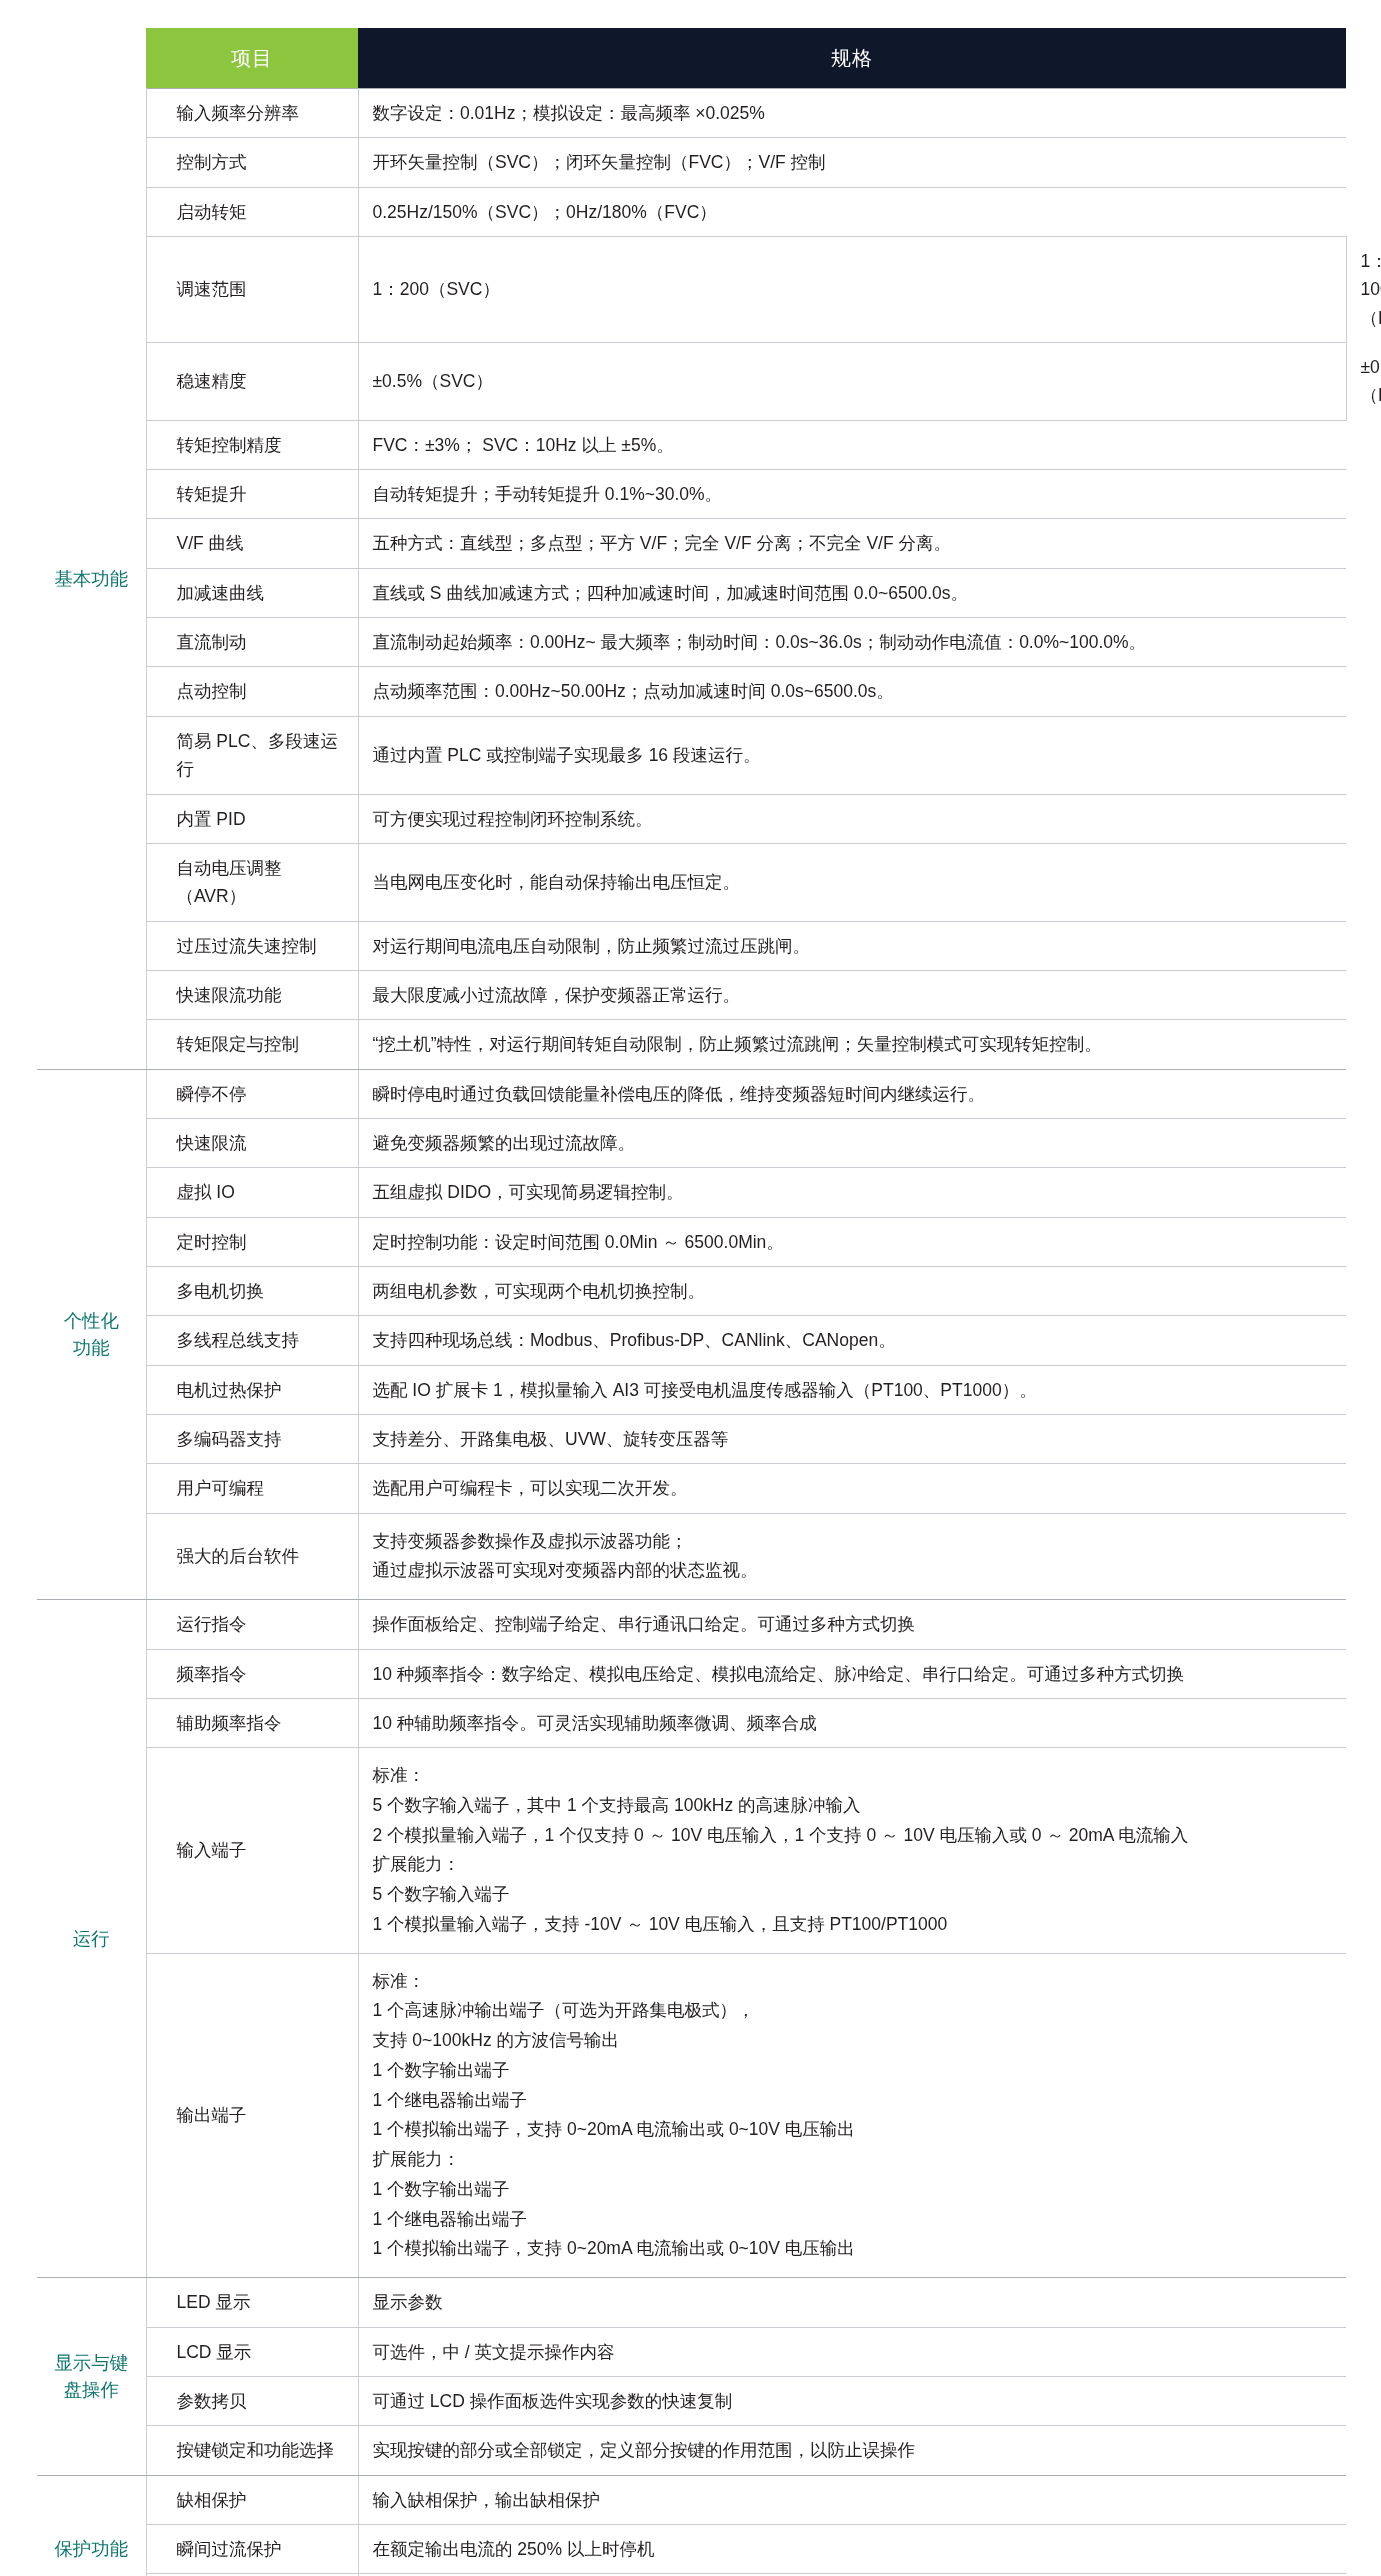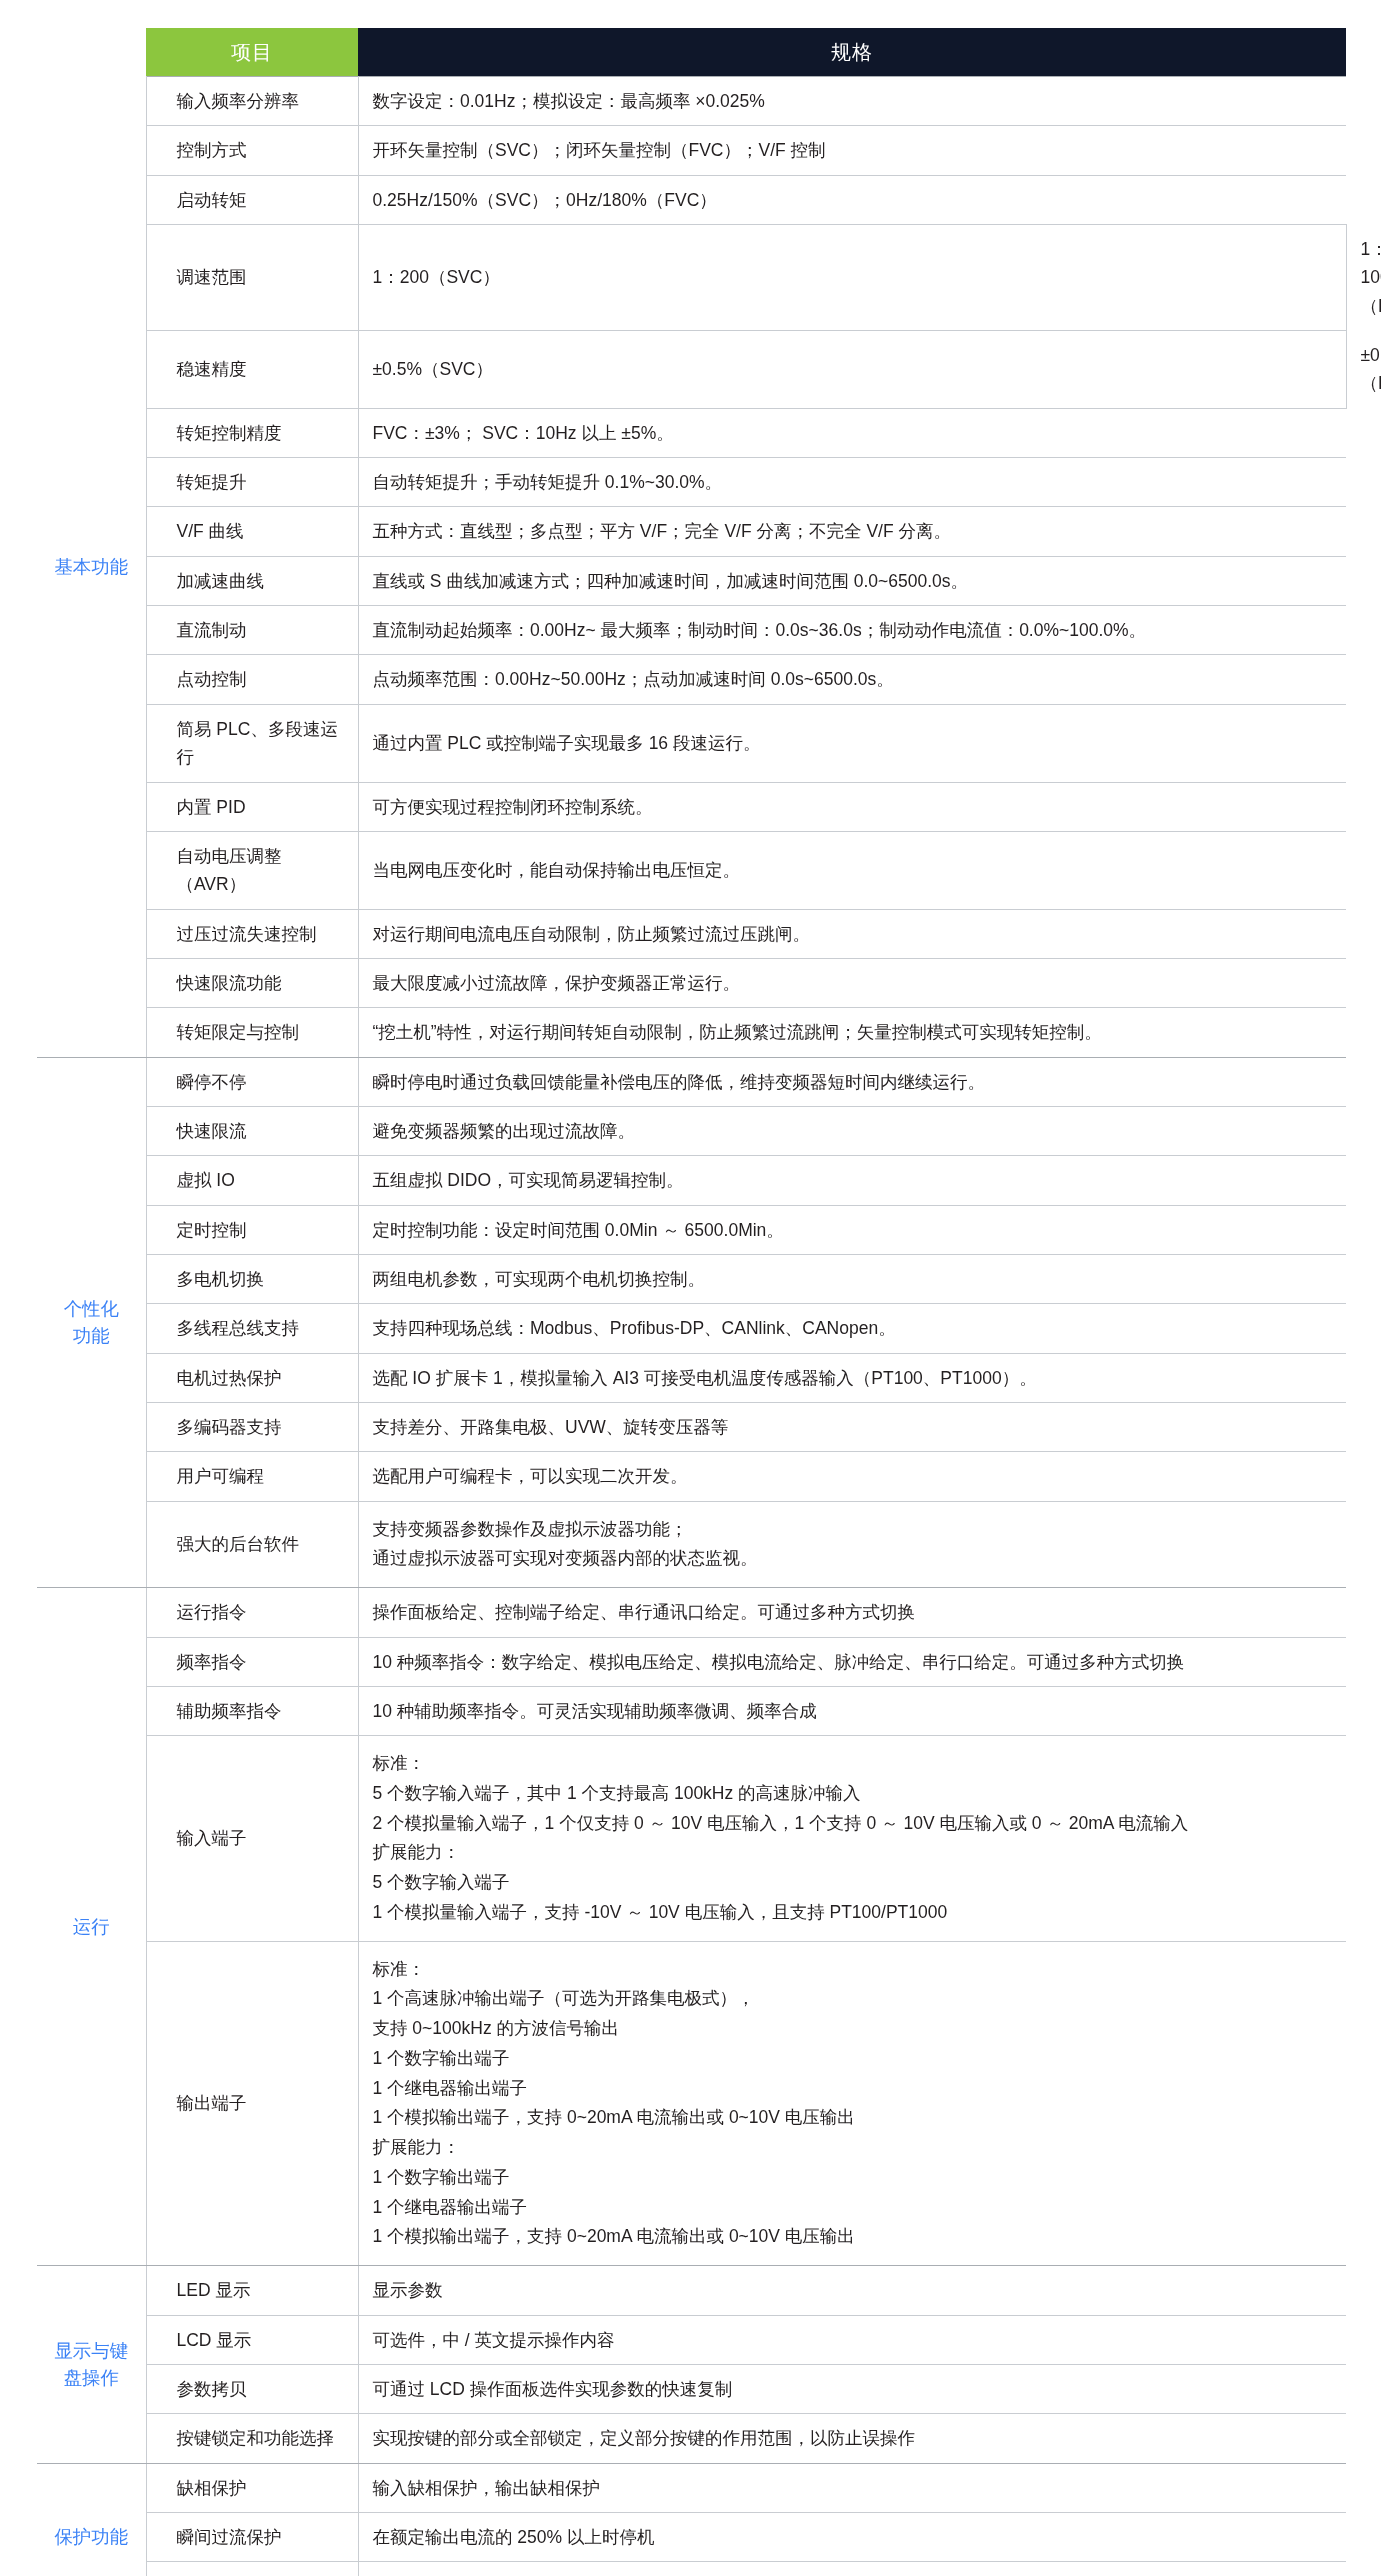--- a/index.html
+++ b/index.html
@@ -25,41 +25,41 @@
   }
   table.spec col.c-group { width: 109px; }
   table.spec col.c-item  { width: 212px; }
   table.spec col.c-val   { width: 988px; }
 
   thead th {
     color: #ffffff;
     font-weight: normal;
     font-size: 20px;
     letter-spacing: 0.9px;
-    height: 48px;
+    height: 60px;
     padding: 0;
     text-align: center;
     vertical-align: middle;
   }
   th.head-green { background: #8cc63e; }
   th.head-blue  { background: #0f172a; }
   th.head-spacer { background: #ffffff; border: none; }
 
   td {
     font-size: 17.5px;
     line-height: 1.62;
     vertical-align: middle;
     padding: 10px 13px 10px 14.7px;
     border-bottom: 0.9px solid #c9cdd2;
     color: #231f20;
   }
   td.group {
     text-align: center;
     font-size: 18.4px;
-    color: #3b82f6;
+    color: #0f766e;
     border-bottom: 0.9px solid #a9aeb3;
     border-right: 0.9px solid #c9cdd2;
     padding: 7.4px 3.7px;
     line-height: 1.5;
   }
   td.item {
     border-right: 0.9px solid #c9cdd2;
     padding-left: 30px;
     white-space: normal;
   }

